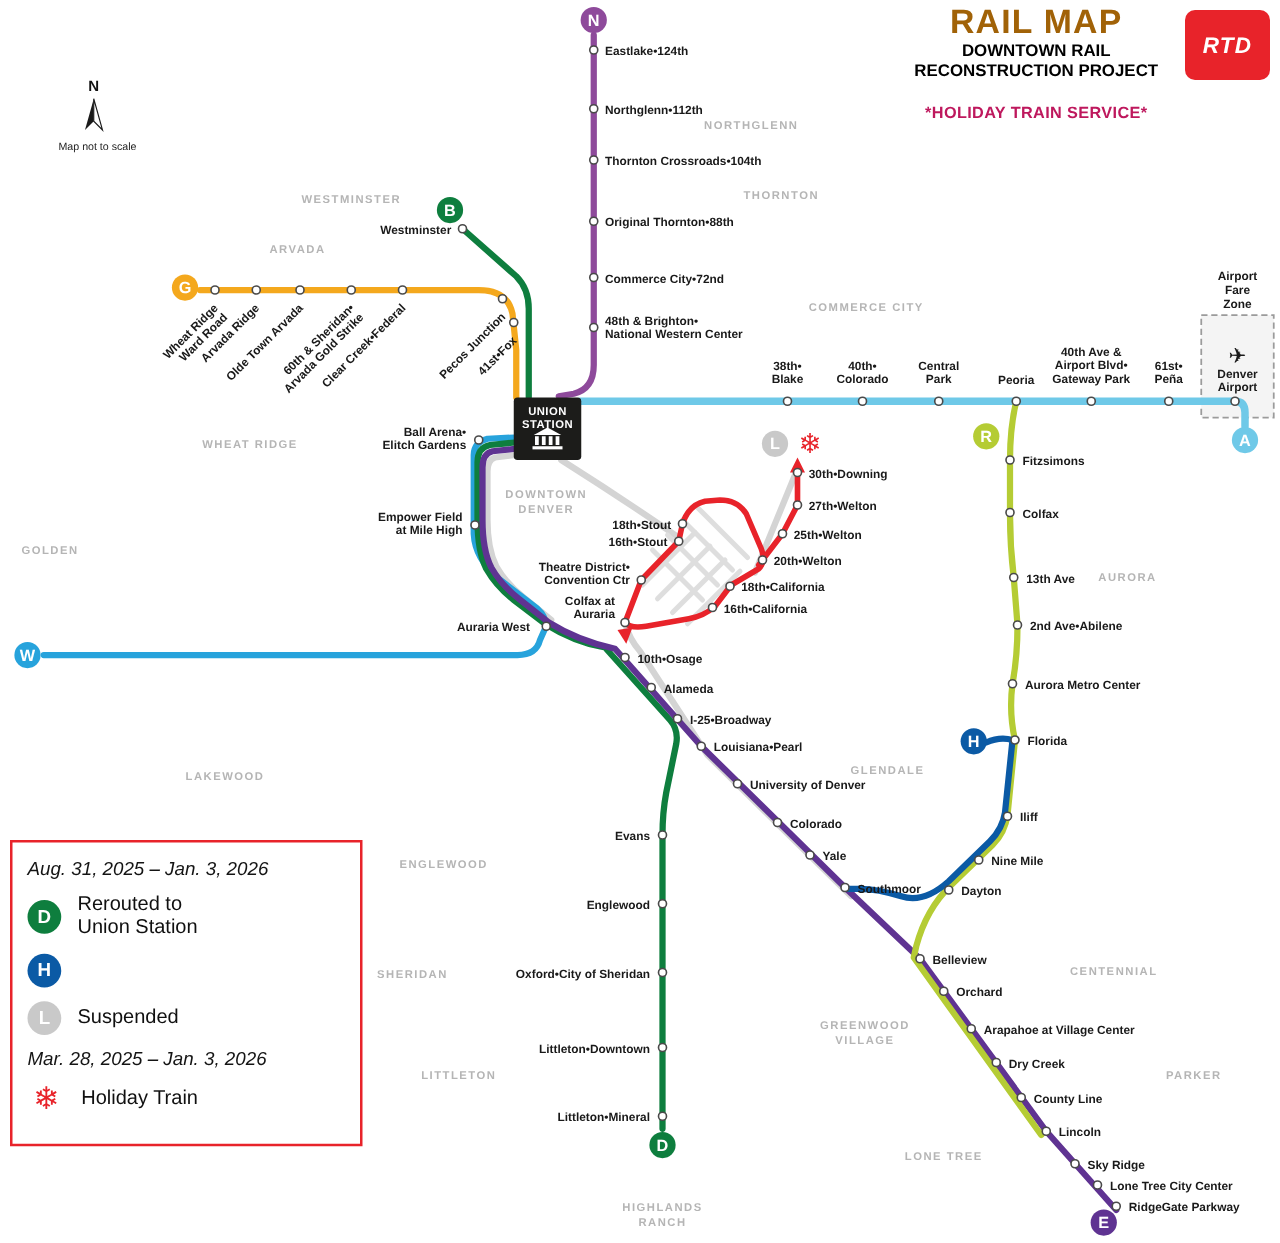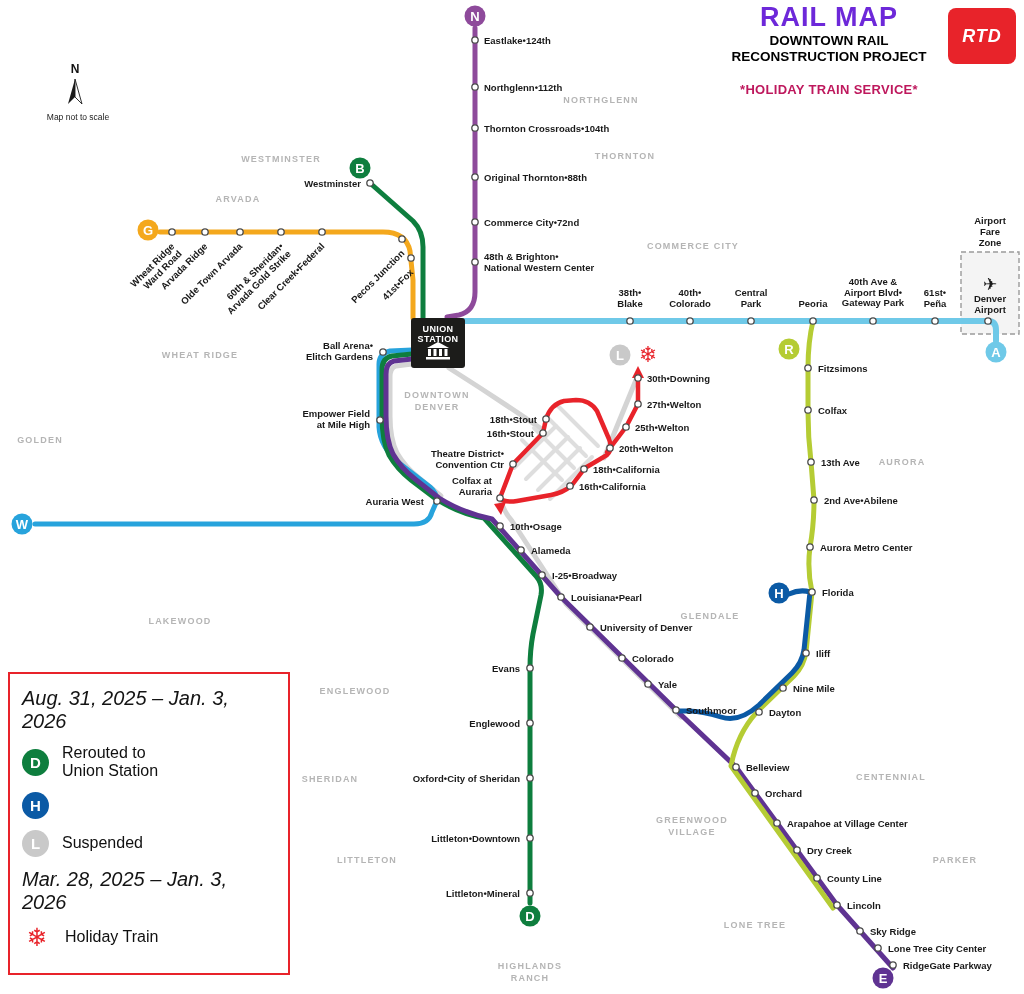--- a/index.html
+++ b/index.html
@@ -2,31 +2,31 @@
 <html><head>
 <meta charset="utf-8">
 <style>
   html,body{margin:0;padding:0;background:#fff;}
   .stage{position:relative;width:1024px;height:994px;background:#fff;overflow:hidden;
          font-family:"Liberation Sans",sans-serif;}
   #map-svg{position:absolute;left:0;top:0;}
   .stn{font:700 9.5px "Liberation Sans",sans-serif;fill:#191919;}
   .region{font:700 9px "Liberation Sans",sans-serif;fill:#b5b5b5;letter-spacing:1.2px;}
   .hdr{position:absolute;top:2px;right:74px;width:242px;text-align:center;}
-  .hdr-title{font-size:27px;font-weight:800;color:#6d28d9;letter-spacing:1px;}
+  .hdr-title{font-size:27px;font-weight:800;color:#a16207;letter-spacing:1px;}
   .hdr-sub{font-size:13.5px;font-weight:800;color:#000000;line-height:1.2;}
   .hdr-holiday{margin-top:17px;font-size:13px;font-weight:800;color:#be185d;letter-spacing:.3px;}
   .logo{position:absolute;top:8px;right:8px;width:68px;height:56px;background:#e8232a;
         border-radius:8px;display:flex;align-items:center;justify-content:center;
         color:#fff;font-weight:800;font-style:italic;font-size:18px;letter-spacing:1px;margin-left:40px;}
   .legend{position:absolute;left:8px;top:672px;width:254px;border:2.5px solid #e8232a;
           background:#fff;padding:10px 12px 12px;}
   .ltitle{color:#e8232a;font-weight:800;font-size:15.5px;letter-spacing:.2px;}
   .ltitle.special{margin-top:12px;}
-  .ldates{font-style:italic;font-size:20px;color:#141414;margin:3px 0 10px;}
+  .ldates{font-style:italic;font-size:15px;color:#141414;margin:3px 0 10px;}
   .lrow{display:flex;align-items:center;gap:13px;margin:11px 0;}
   .lbadge{width:27px;height:27px;border-radius:50%;color:#fff;font-weight:800;font-size:15px;
           display:flex;align-items:center;justify-content:center;flex:0 0 27px;}
   .lsample{width:30px;height:7px;border-radius:3.5px;background:#d2d2d2;flex:0 0 30px;}
   .lsnow{color:#e8232a;font-size:25px;flex:0 0 30px;text-align:center;line-height:1;}
   .ltext{font-size:16px;font-weight:400;color:#101010;line-height:1.15;}
 </style>
 </head>
 <body>
 

